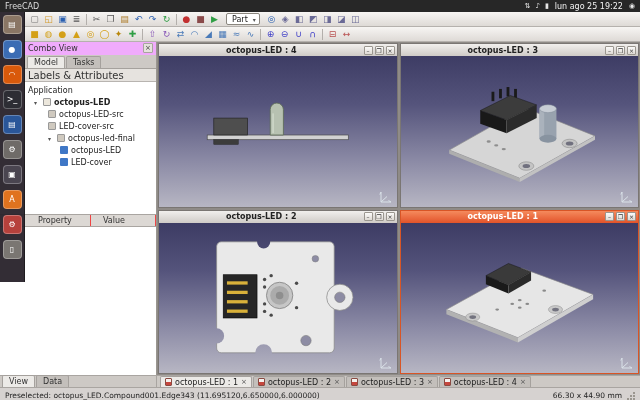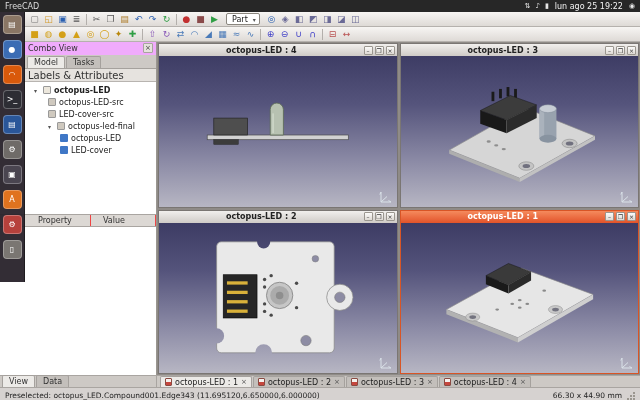--- a/index.html
+++ b/index.html
@@ -163,20 +163,23 @@
           <span class="panel-close">×</span>
         </div>
         <div class="cv-tabs">
           <span class="tab active">Model</span>
           <span class="tab">Tasks</span>
         </div>
         <div class="section-header">
           <span>Labels &amp; Attributes</span>
         </div>
         <div class="tree">
+          <div class="tree-row">
+            <span>Application</span>
+          </div>
           <div class="tree-row ind1">
             <span class="expander">▾</span>
             <span class="tree-icon" style="background:#ece7dc;border:1px solid #999"></span>
             <span class="bold">octopus-LED</span>
           </div>
           <div class="tree-row ind2">
             <span class="tree-icon" style="background:#cfc9bf;border:1px solid #999"></span>
             <span>octopus-LED-src</span>
           </div>
           <div class="tree-row ind2">

